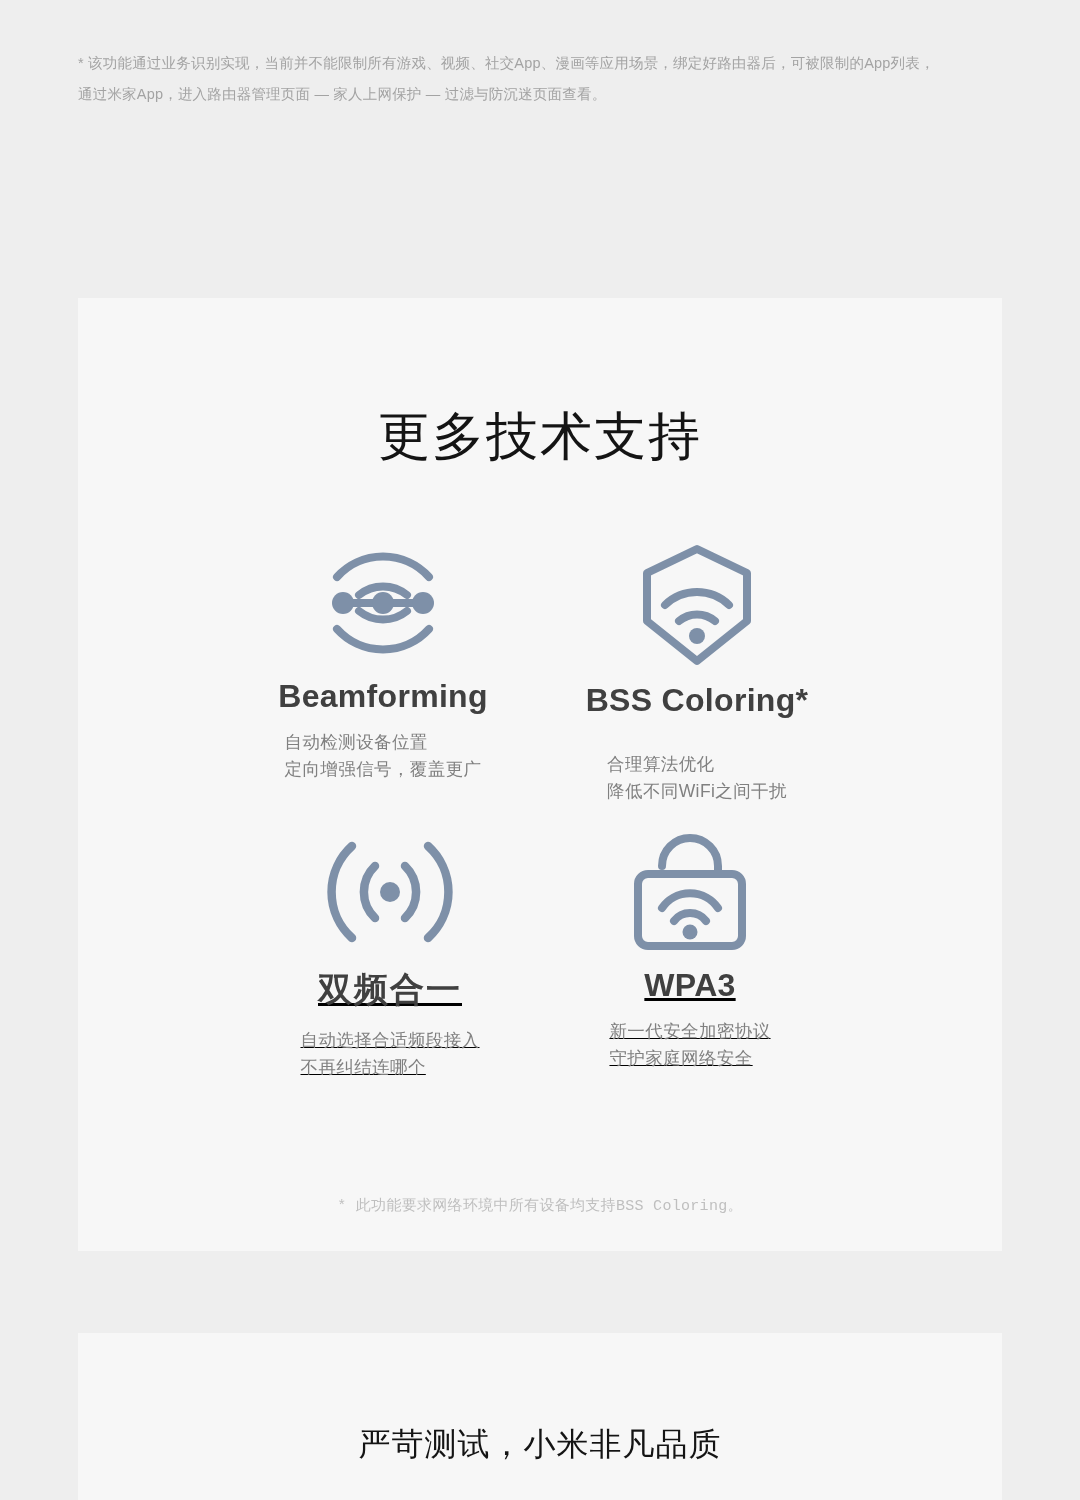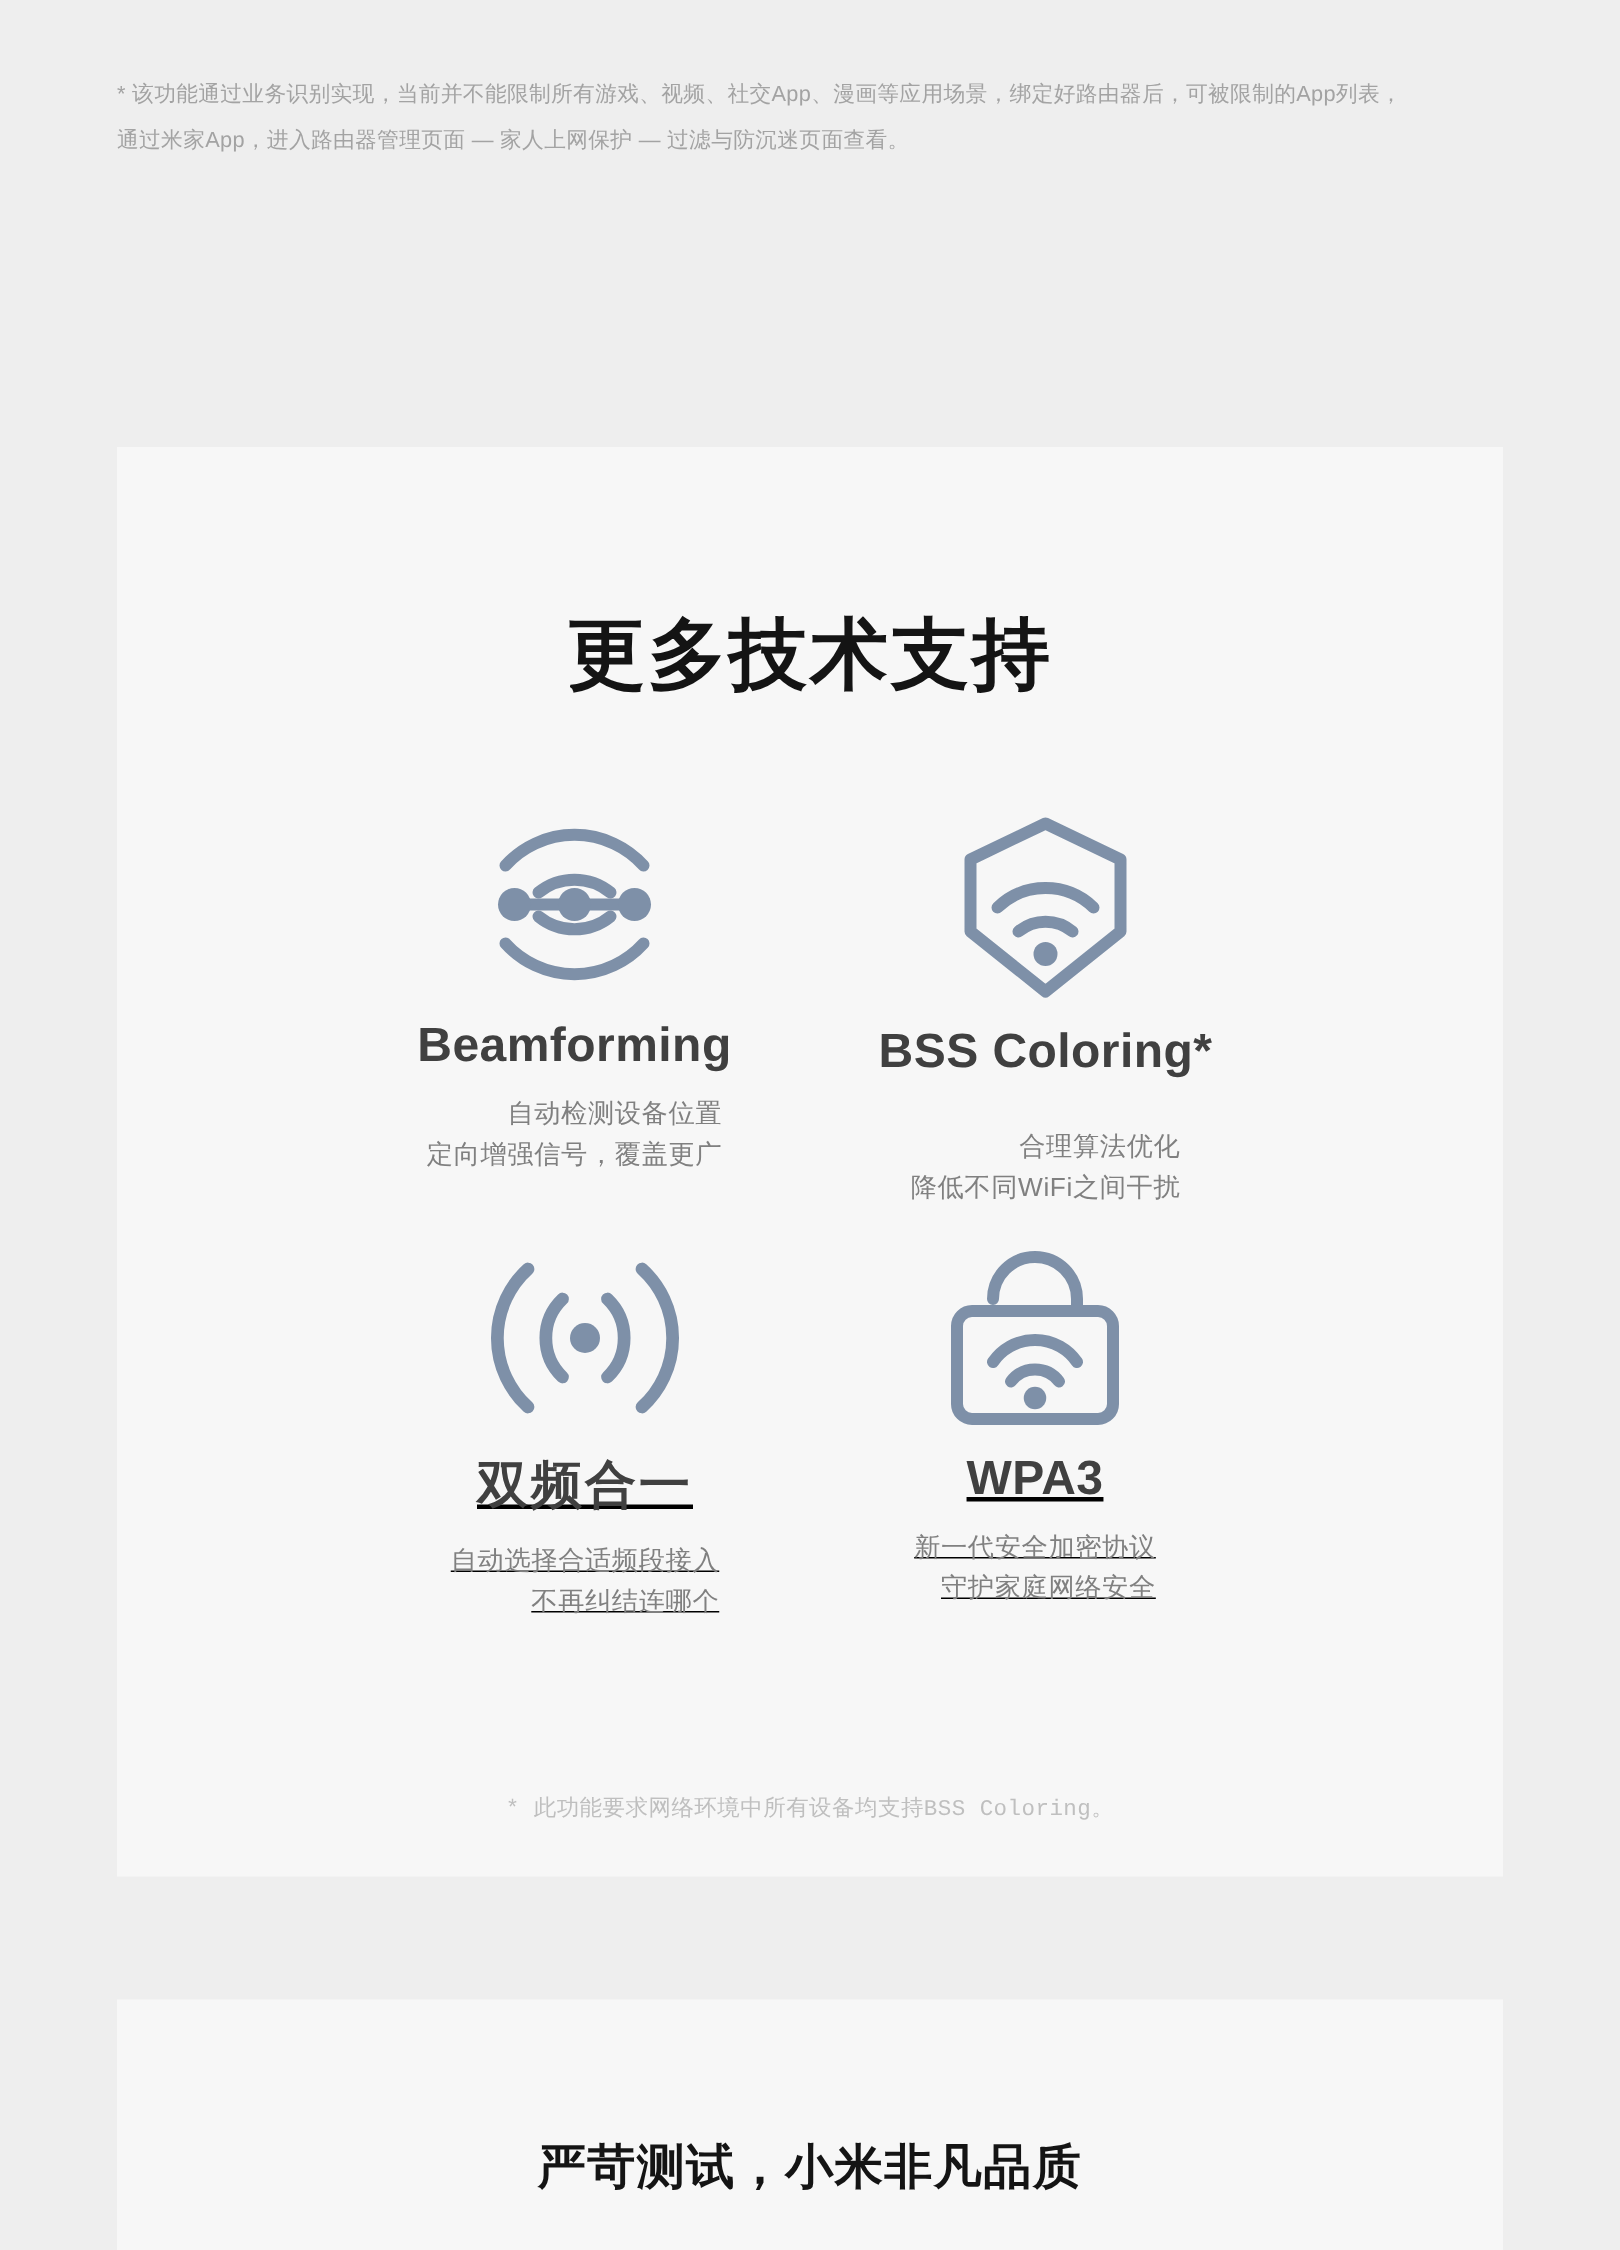--- a/index.html
+++ b/index.html
@@ -28,21 +28,21 @@
     left:78px;
     width:924px;
     background:#f7f7f7;
   }
   #tech-card { top:298px; height:953px; }
   #quality-card { top:1333px; height:167px; }
 
   .section-title {
     text-align:center;
     font-size:52px;
-    font-weight:700;
+    font-weight:400;
     color:#141414;
     letter-spacing:2px;
   }
   #tech-card .section-title { margin-top:104px; }
 
   
   .grid-row {
     display:flex;
     justify-content:center;
   }
@@ -68,21 +68,21 @@
     margin-top:12px;
     letter-spacing:0.3px;
     white-space:nowrap;
   }
   .feature .f-title.cjk { font-weight:700; font-size:34px; letter-spacing:2px; }
   .feature .f-desc {
     margin-top:14px;
     font-size:17.5px;
     line-height:1.55;
     color:#808080;
-    text-align:right;
+    text-align:left;
     letter-spacing:0.4px;
     white-space:pre-line;
   }
 
   
   #feat-beamforming { margin-right:14px; }
   #feat-bss .f-desc { margin-top:32px; }
   #feat-bss .icon-wrap { height:130px; }
 
   .card-note {

